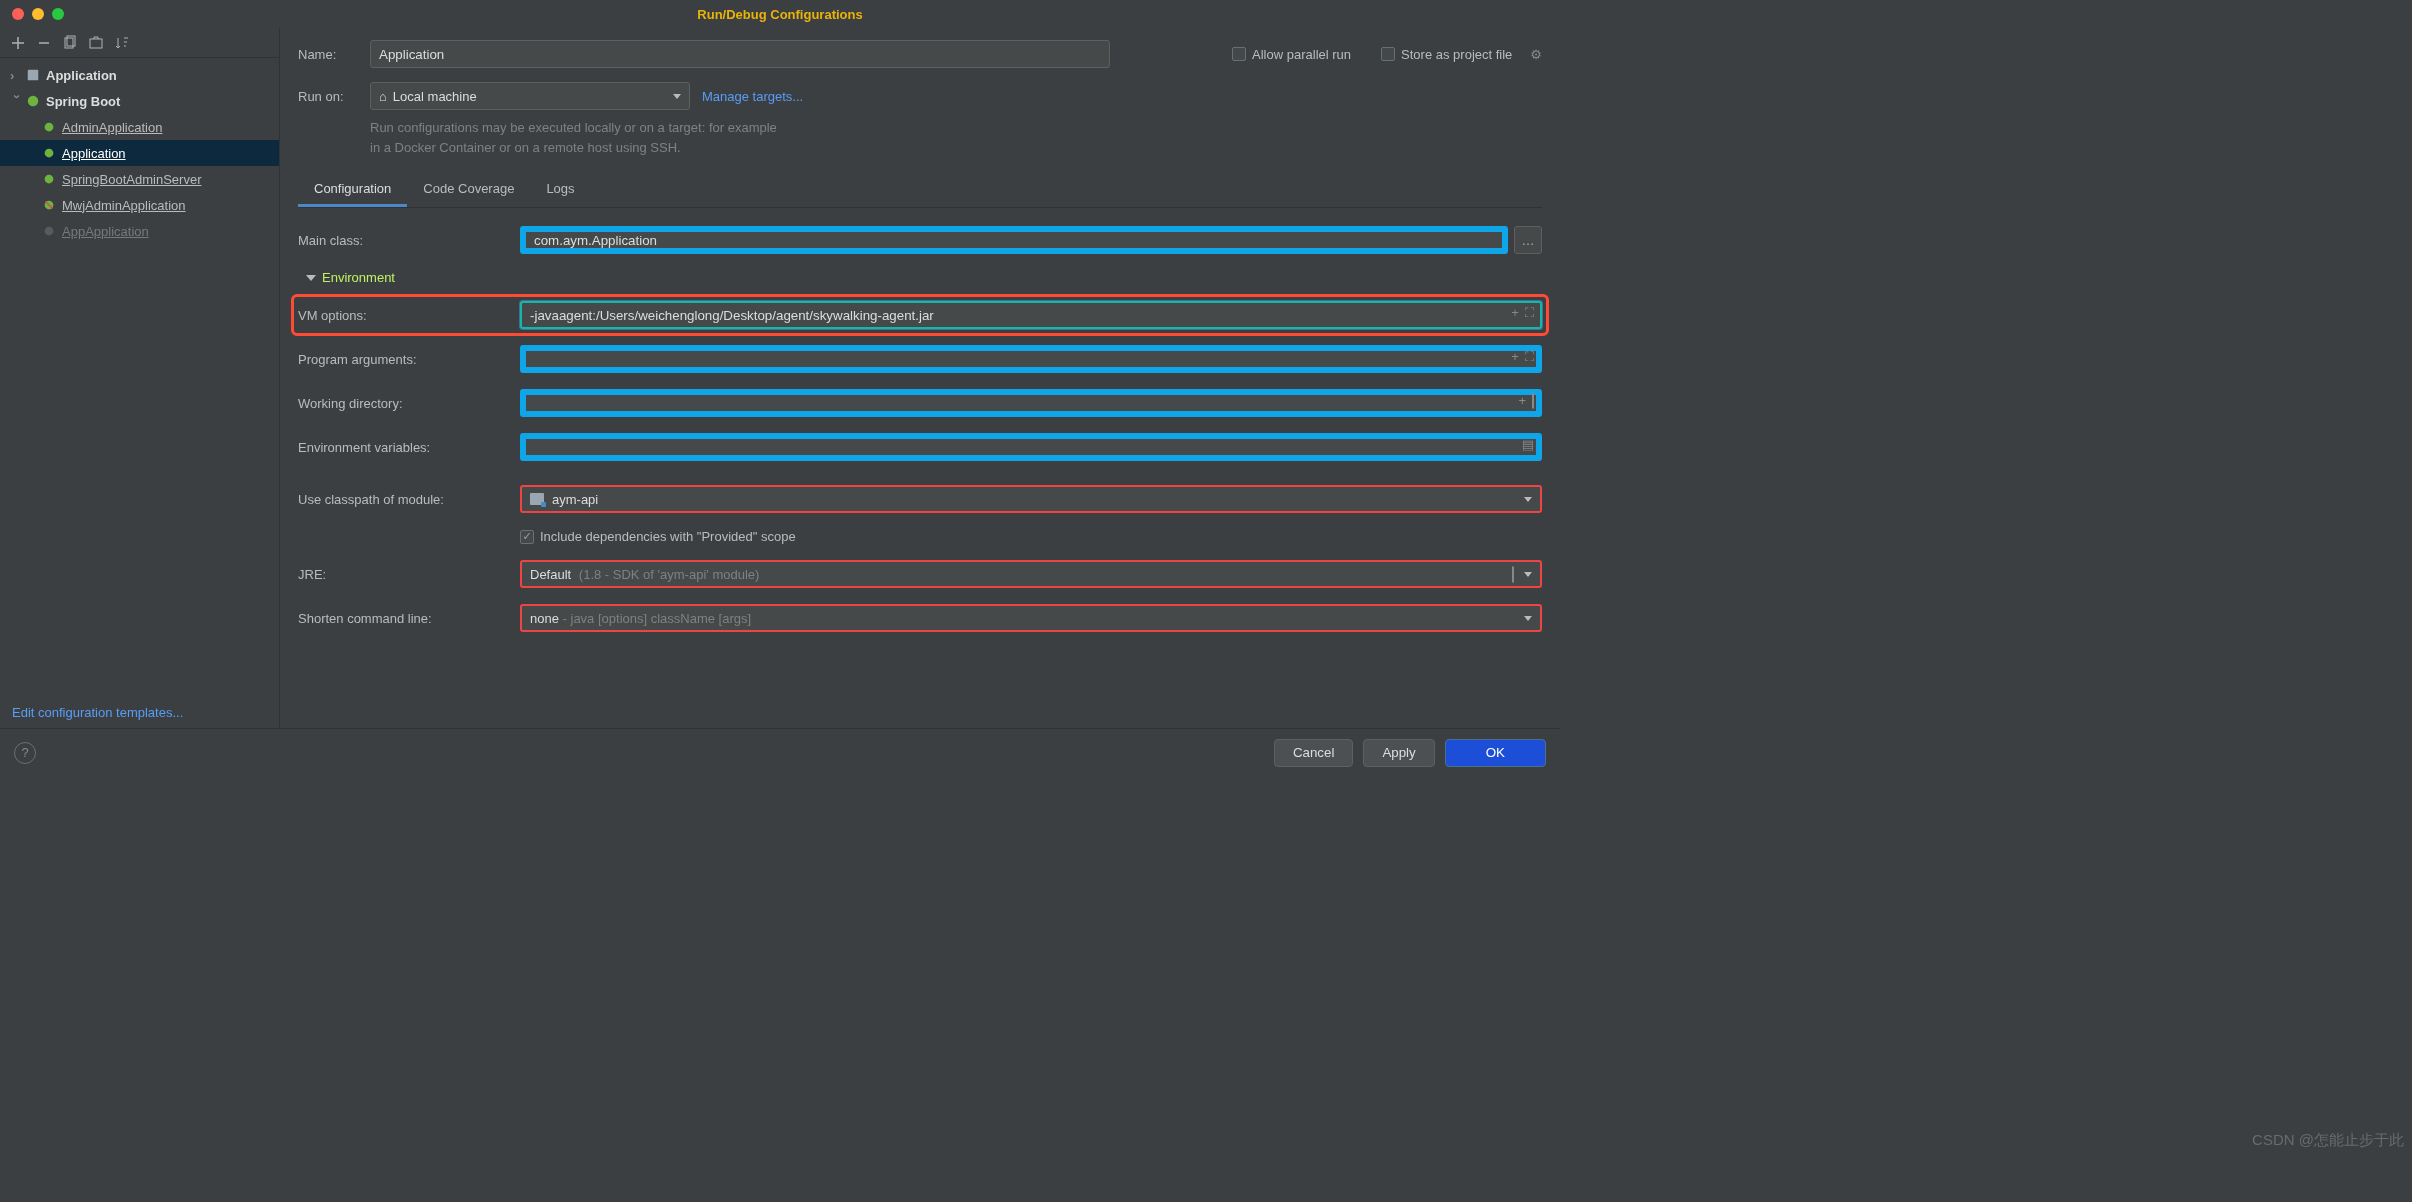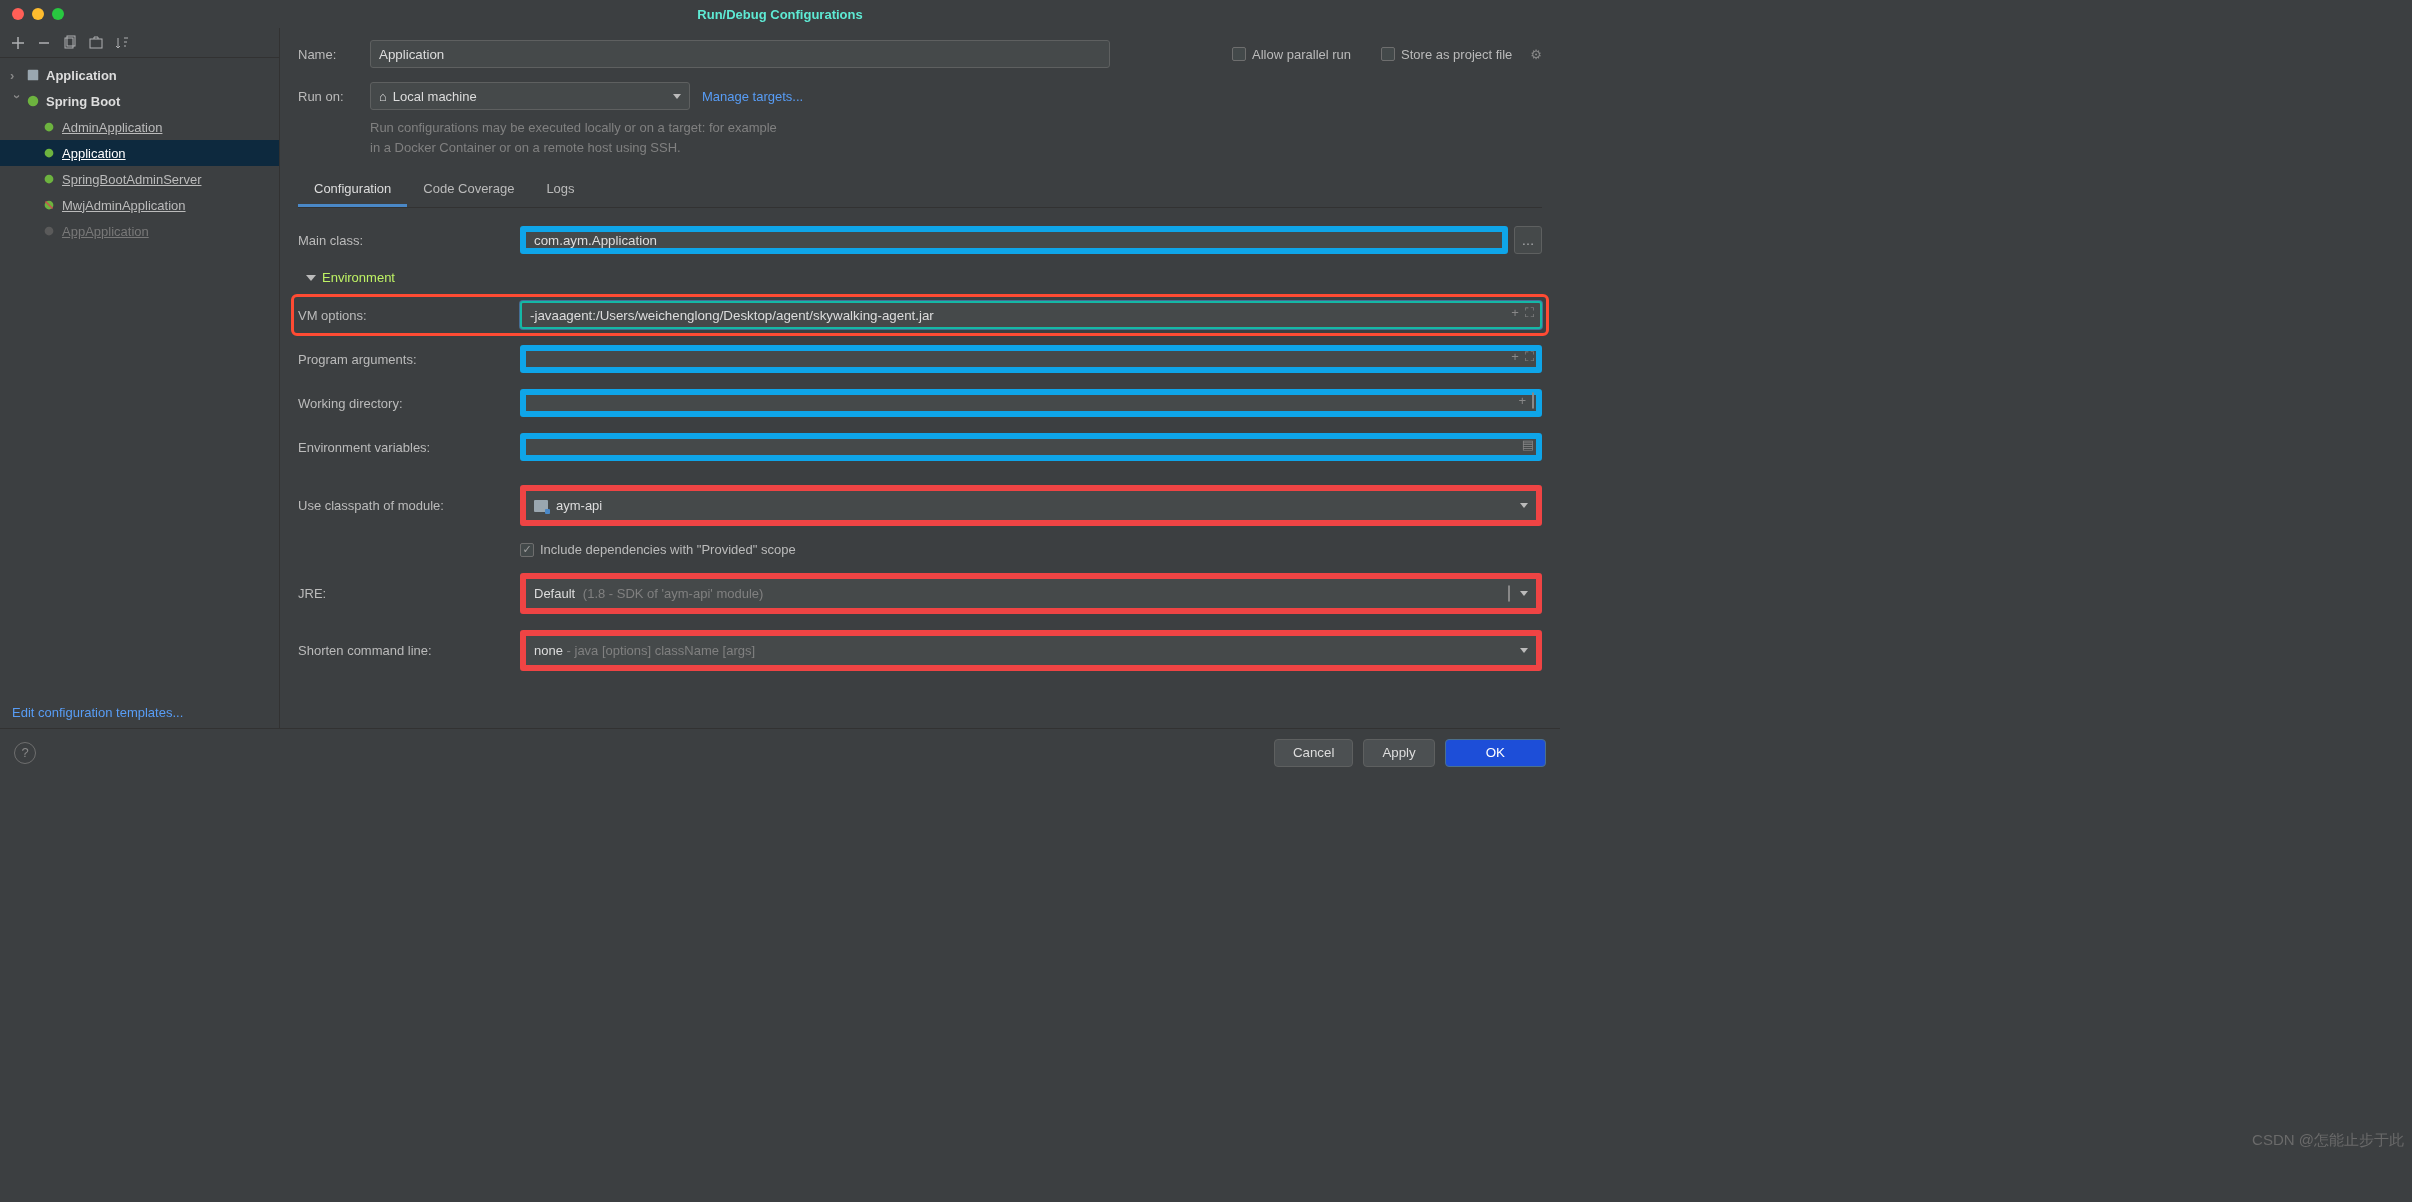--- a/index.html
+++ b/index.html
@@ -1,21 +1,21 @@
 <!DOCTYPE html>
 <html><head>
 <meta charset="utf-8">
 <style>
 * { box-sizing: border-box; margin: 0; padding: 0; }
 body { background: #3c3f41; color: #bbbbbb; font-family: -apple-system, BlinkMacSystemFont, "Segoe UI", sans-serif; font-size: 13px; width: 1560px; height: 776px; overflow: hidden; display: flex; flex-direction: column; }
 .titlebar { height: 28px; display: flex; align-items: center; position: relative; }
 .traffic { display: flex; gap: 8px; padding-left: 12px; }
 .dot { width: 12px; height: 12px; border-radius: 50%; }
 .dot.red { background: #ff5f57; } .dot.yellow { background: #febc2e; } .dot.green { background: #28c840; }
-.titlebar-title { position: absolute; left: 0; right: 0; text-align: center; font-weight: bold; color: #5eead4; }
+.titlebar-title { position: absolute; left: 0; right: 0; text-align: center; font-weight: bold; color: #eab308; }
 .main { flex: 1; display: flex; min-height: 0; }
 .sidebar { width: 280px; border-right: 1px solid #323232; display: flex; flex-direction: column; }
 .toolbar { height: 30px; display: flex; align-items: center; gap: 10px; padding: 0 10px; border-bottom: 1px solid #323232; }
 .toolbar-icon { width: 16px; height: 16px; color: #afb1b3; cursor: pointer; }
 .tree { flex: 1; padding-top: 4px; }
 .tree-row { display: flex; align-items: center; height: 26px; cursor: pointer; }
 .tree-row.root { padding-left: 10px; color: #dddddd; font-weight: bold; }
 .tree-row.group { padding-left: 10px; color: #dddddd; font-weight: bold; }
 .tree-row.leaf { padding-left: 40px; color: #bbbbbb; text-decoration: underline; }
 .tree-row.leaf.sel { background: #0d293e; color: #ffffff; }
@@ -41,21 +41,21 @@
 .form-label { width: 210px; color: #bbbbbb; }
 .form-input-wrap { flex: 1; display: flex; align-items: center; gap: 6px; }
 .form-input { flex: 1; background: #45494a; border: 6px solid #0ea5e9; color: #dddddd; height: 28px; padding: 0 8px; border-radius: 3px; }
 .form-input.focused { border: 2px solid #14b8a6; box-shadow: 0 0 0 1px #466d94; }
 .highlight-box { border: 3px solid #ff4b33; border-radius: 6px; padding: 4px; margin: -7px -7px 9px -7px; }
 .section-header { display: flex; align-items: center; gap: 6px; margin: 8px 0 16px 8px; color: #bef264; cursor: pointer; }
 .triangle-down { width: 0; height: 0; border-left: 5px solid transparent; border-right: 5px solid transparent; border-top: 6px solid #bbbbbb; }
 .small-btn { width: 28px; height: 28px; background: #45494a; border: 1px solid #5e6060; border-radius: 3px; display: flex; align-items: center; justify-content: center; cursor: pointer; color: #afb1b3; }
 .footer-icons { position: absolute; right: 8px; top: 4px; display: flex; gap: 6px; color: #888; }
 .gear { color: #888; cursor: pointer; }
-.dropdown-full { flex: 1; background: #45494a; border: 6px solid #ef4444; color: #dddddd; height: 41px; padding: 0 8px; border-radius: 3px; display: flex; align-items: center; justify-content: space-between; cursor: pointer; }
+.dropdown-full { flex: 1; background: #45494a; border: 2px solid #ef4444; color: #dddddd; height: 28px; padding: 0 8px; border-radius: 3px; display: flex; align-items: center; justify-content: space-between; cursor: pointer; }
 .dropdown-full .dim { color: #808080; }
 .module-icon { width: 14px; height: 12px; background: #9aa7b0; display: inline-block; border-radius: 1px; position: relative; }
 .module-icon::after { content: ""; position: absolute; width: 5px; height: 5px; background: #4a88c7; right: -2px; bottom: -2px; border-radius: 1px; }
 .bottombar { height: 48px; border-top: 1px solid #323232; display: flex; align-items: center; padding: 0 14px; gap: 10px; }
 .help-icon { width: 22px; height: 22px; border: 1px solid #6e6e6e; border-radius: 50%; display: flex; align-items: center; justify-content: center; color: #888; cursor: pointer; }
 .spacer { flex: 1; }
 .btn { height: 28px; padding: 0 18px; background: #4c5052; border: 1px solid #5e6060; color: #dddddd; border-radius: 4px; cursor: pointer; }
 .btn.primary { background: #1d4ed8; border-color: #4c708c; color: #fff; padding: 0 40px; }
 .chevron-down { width: 0; height: 0; border-left: 4px solid transparent; border-right: 4px solid transparent; border-top: 5px solid #bbbbbb; }
 .folder-open { width: 14px; height: 10px; border: 1px solid #888; border-radius: 1px; position: relative; }

